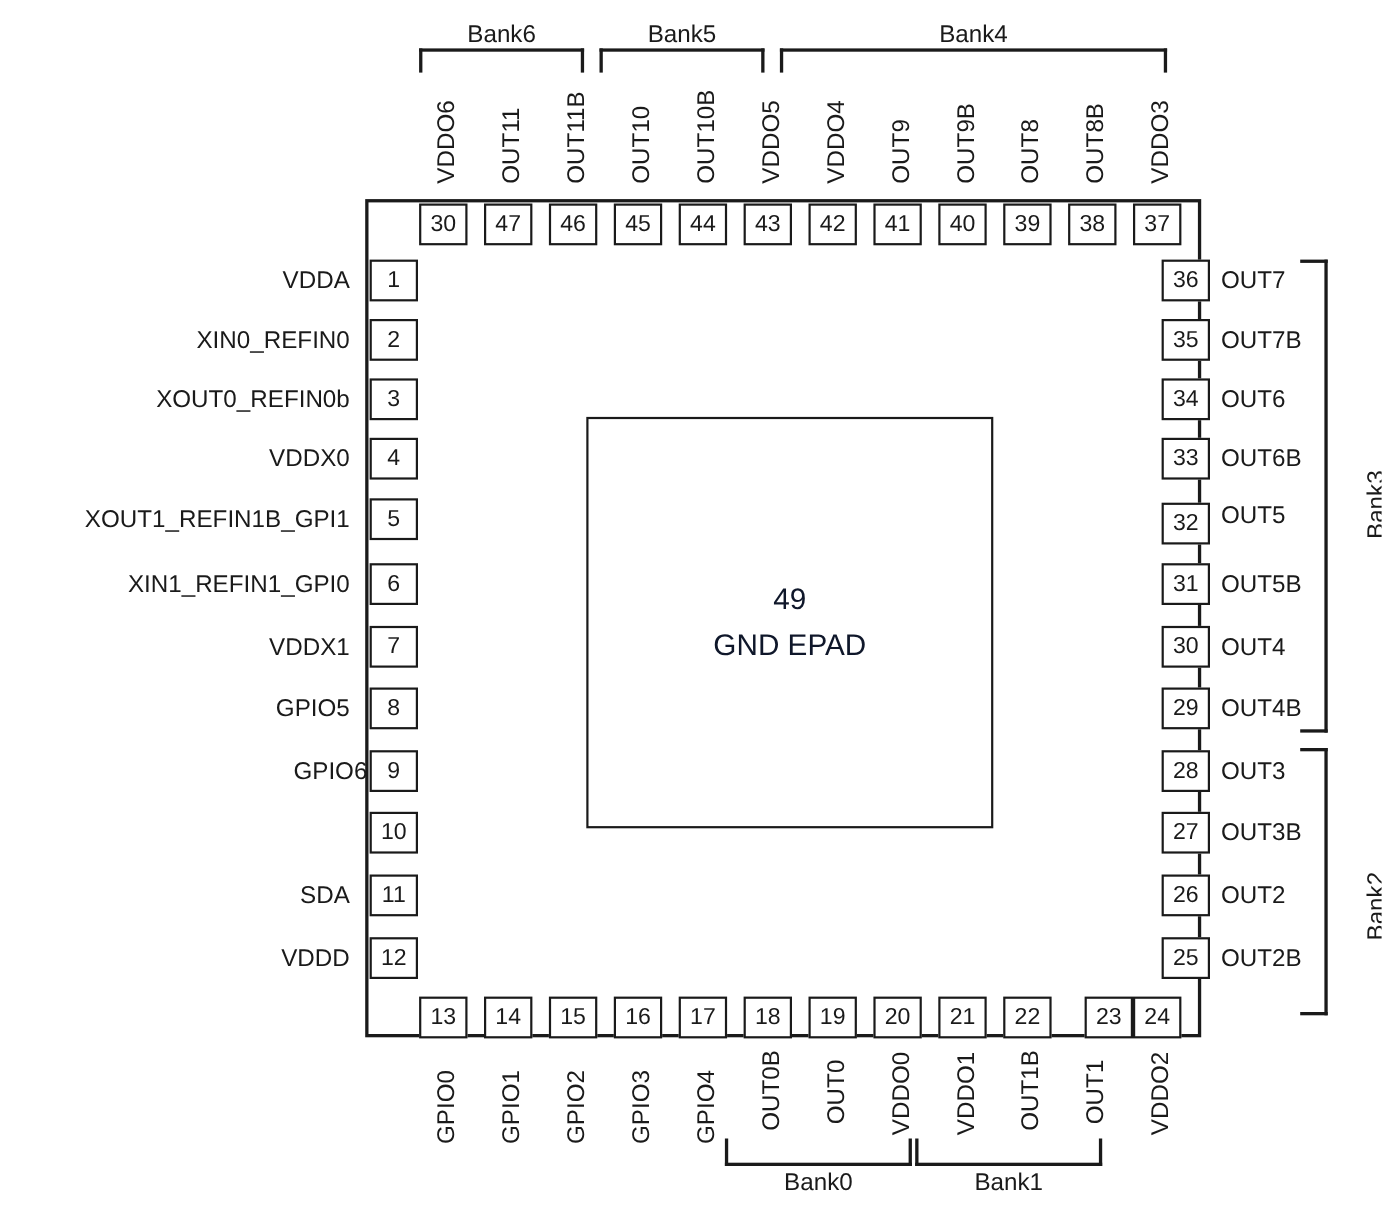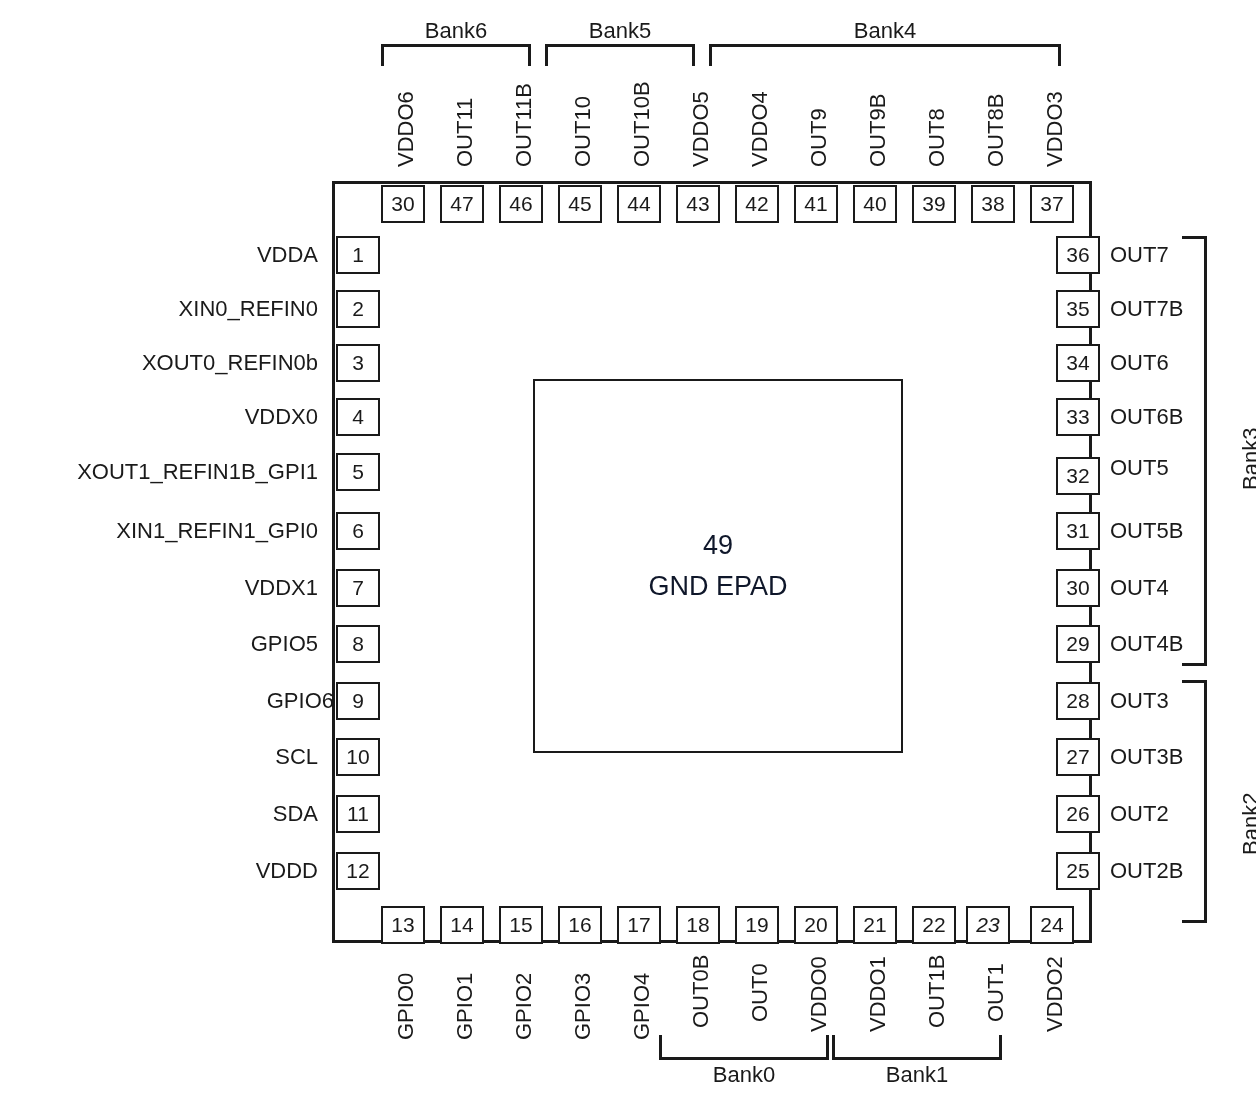--- a/index.html
+++ b/index.html
@@ -194,21 +194,20 @@
 
   <div class="lbl left" style="left:0px; top:242px; width:318px;">VDDA</div>
   <div class="lbl left" style="left:0px; top:296px; width:318px;">XIN0_REFIN0</div>
   <div class="lbl left" style="left:0px; top:350px; width:318px;">XOUT0_REFIN0b</div>
   <div class="lbl left" style="left:0px; top:404px; width:318px;">VDDX0</div>
   <div class="lbl left" style="left:0px; top:459px; width:318px;">XOUT1_REFIN1B_GPI1</div>
   <div class="lbl left" style="left:0px; top:518px; width:318px;">XIN1_REFIN1_GPI0</div>
   <div class="lbl left" style="left:0px; top:575px; width:318px;">VDDX1</div>
   <div class="lbl left" style="left:0px; top:631px; width:318px;">GPIO5</div>
   <div class="lbl left" style="left:0px; top:688px; width:318px;padding-left:16px;">GPIO6</div>
-  <div class="lbl left" style="left:0px; top:744px; width:318px;">SCL</div>
   <div class="lbl left" style="left:0px; top:801px; width:318px;">SDA</div>
   <div class="lbl left" style="left:0px; top:858px; width:318px;">VDDD</div>
 
   <div class="pad v" style="left:1056px; top:236px;">36</div>
   <div class="pad v" style="left:1056px; top:290px;">35</div>
   <div class="pad v" style="left:1056px; top:344px;">34</div>
   <div class="pad v" style="left:1056px; top:398px;">33</div>
   <div class="pad v" style="left:1056px; top:457px;">32</div>
   <div class="pad v" style="left:1056px; top:512px;">31</div>
   <div class="pad v" style="left:1056px; top:569px;">30</div>
@@ -234,21 +233,21 @@
   <div class="pad h" style="left:381px; top:906px;">13</div>
   <div class="pad h" style="left:440px; top:906px;">14</div>
   <div class="pad h" style="left:499px; top:906px;">15</div>
   <div class="pad h" style="left:558px; top:906px;">16</div>
   <div class="pad h" style="left:617px; top:906px;">17</div>
   <div class="pad h" style="left:676px; top:906px;">18</div>
   <div class="pad h" style="left:735px; top:906px;">19</div>
   <div class="pad h" style="left:794px; top:906px;">20</div>
   <div class="pad h" style="left:853px; top:906px;">21</div>
   <div class="pad h" style="left:912px; top:906px;">22</div>
-  <div class="pad h" style="left:966px; top:906px;font-style:italic;">23</div>
+  <div class="pad h" style="left:986px; top:906px;">23</div>
   <div class="pad h" style="left:1030px; top:906px;">24</div>
 
   <div class="vlbl" style="left:393px; top:1040px;">GPIO0</div>
   <div class="vlbl" style="left:452px; top:1040px;">GPIO1</div>
   <div class="vlbl" style="left:511px; top:1040px;">GPIO2</div>
   <div class="vlbl" style="left:570px; top:1040px;">GPIO3</div>
   <div class="vlbl" style="left:629px; top:1040px;">GPIO4</div>
   <div class="vlbl" style="left:688px; top:1028px;">OUT0B</div>
   <div class="vlbl" style="left:747px; top:1022px;">OUT0</div>
   <div class="vlbl" style="left:806px; top:1032px;">VDDO0</div>

